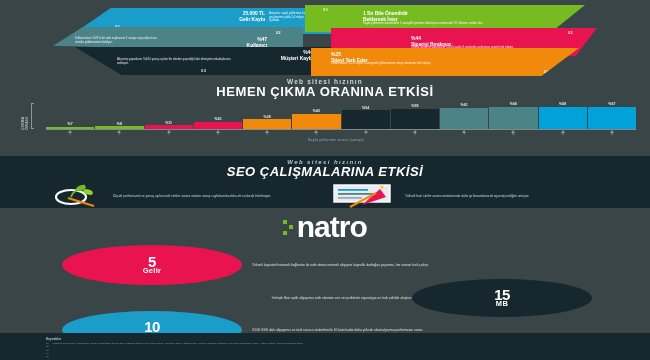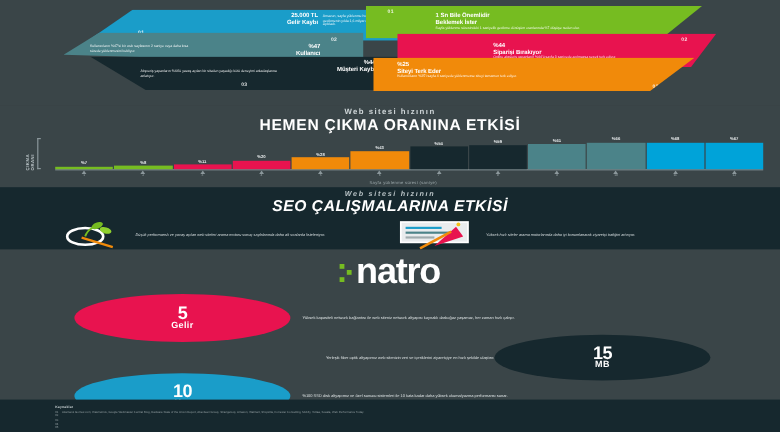--- a/index.html
+++ b/index.html
@@ -87,21 +87,21 @@
     background:#fff; color:#111; z-index:9;
     display:flex; flex-direction:column; align-items:center; justify-content:center;
     text-align:center;
   }
   .pc-s { font-size:5px; font-weight:bold; letter-spacing:.9px; line-height:1.15; }
   .pc-b { font-size:9.5px; font-weight:bold; letter-spacing:.2px; line-height:1.0; margin:.5px 0; }
   .pc-t { font-size:5.5px; font-weight:bold; letter-spacing:.8px; }
 
   
   #sec-bar {
-    position:absolute; left:0; top:88px; width:650px; height:68px;
+    position:absolute; left:0; top:76px; width:650px; height:68px;
     background:#3a4548;
   }
   .bar-sub { text-align:center; font-size:6.5px; color:#cfd6d8;
              letter-spacing:1.2px; font-weight:bold; padding-top:2px; }
   .bar-title { text-align:center; font-size:13px; font-weight:bold;
                letter-spacing:.6px; line-height:1; margin-top:0px; }
 
   .chart { position:absolute; left:36px; top:26px; width:600px; height:34px; }
   .yaxis {
     position:absolute; left:-24px; top:0; width:22px; height:28px;

